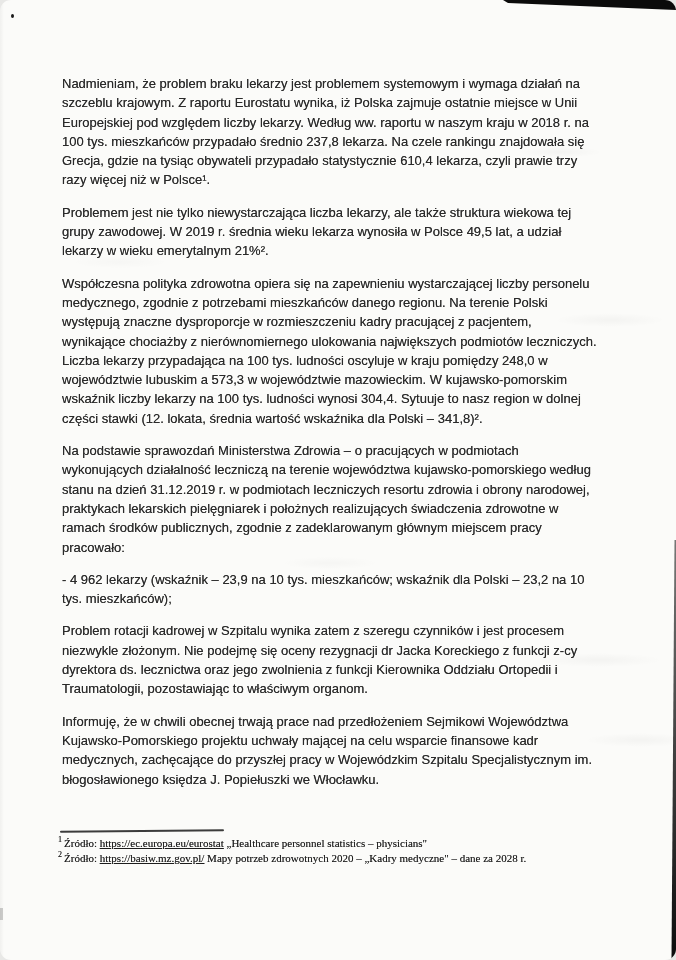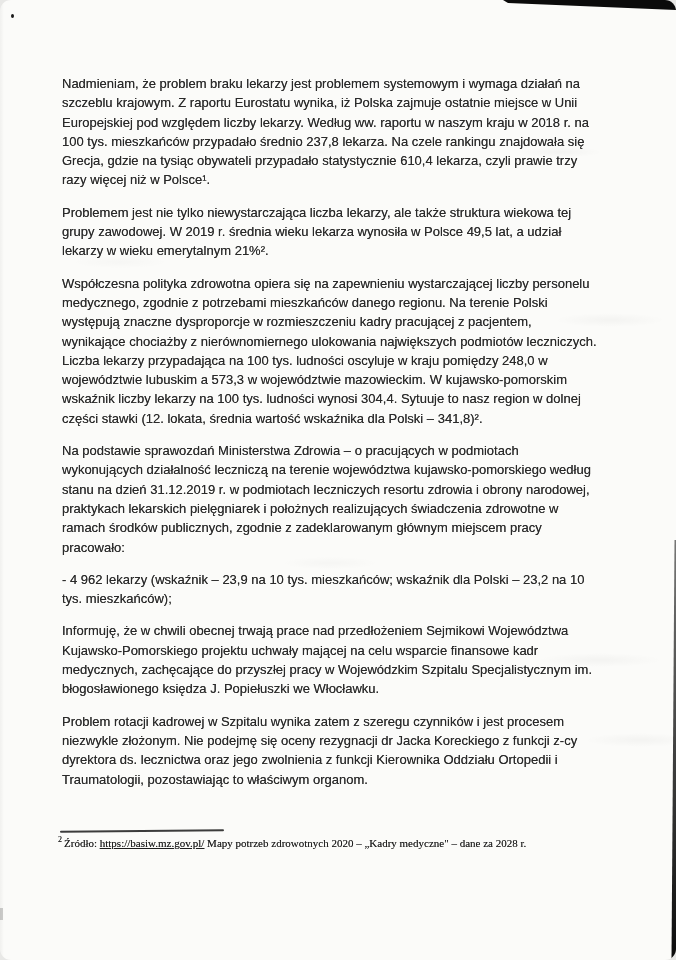--- a/index.html
+++ b/index.html
@@ -89,22 +89,23 @@
   <div class="right-edge"></div>
   <div class="dot-topleft"></div>
   <div class="bottom-left-mark"></div>
 
   <div class="content">
     <p>Nadmieniam, że problem braku lekarzy jest problemem systemowym i wymaga działań na szczeblu krajowym. Z raportu Eurostatu wynika, iż Polska zajmuje ostatnie miejsce w Unii Europejskiej pod względem liczby lekarzy. Według ww. raportu w naszym kraju w 2018 r. na 100 tys. mieszkańców przypadało średnio 237,8 lekarza. Na czele rankingu znajdowała się Grecja, gdzie na tysiąc obywateli przypadało statystycznie 610,4 lekarza, czyli prawie trzy razy więcej niż w Polsce¹.</p>
     <p>Problemem jest nie tylko niewystarczająca liczba lekarzy, ale także struktura wiekowa tej grupy zawodowej. W 2019 r. średnia wieku lekarza wynosiła w Polsce 49,5 lat, a udział lekarzy w wieku emerytalnym 21%².</p>
     <p>Współczesna polityka zdrowotna opiera się na zapewnieniu wystarczającej liczby personelu medycznego, zgodnie z potrzebami mieszkańców danego regionu. Na terenie Polski występują znaczne dysproporcje w rozmieszczeniu kadry pracującej z pacjentem, wynikające chociażby z nierównomiernego ulokowania największych podmiotów leczniczych. Liczba lekarzy przypadająca na 100 tys. ludności oscyluje w kraju pomiędzy 248,0 w województwie lubuskim a 573,3 w województwie mazowieckim. W kujawsko-pomorskim wskaźnik liczby lekarzy na 100 tys. ludności wynosi 304,4. Sytuuje to nasz region w dolnej części stawki (12. lokata, średnia wartość wskaźnika dla Polski – 341,8)².</p>
     <p>Na podstawie sprawozdań Ministerstwa Zdrowia – o pracujących w podmiotach wykonujących działalność leczniczą na terenie województwa kujawsko-pomorskiego według stanu na dzień 31.12.2019 r. w podmiotach leczniczych resortu zdrowia i obrony narodowej, praktykach lekarskich pielęgniarek i położnych realizujących świadczenia zdrowotne w ramach środków publicznych, zgodnie z zadeklarowanym głównym miejscem pracy pracowało:</p>
     <p>- 4 962 lekarzy (wskaźnik – 23,9 na 10 tys. mieszkańców; wskaźnik dla Polski – 23,2 na 10 tys. mieszkańców);</p>
+    <p>Problem rotacji kadrowej w Szpitalu wynika zatem z szeregu czynników i jest procesem niezwykle złożonym. Nie podejmę się oceny rezygnacji dr Jacka Koreckiego z funkcji z-cy dyrektora ds. lecznictwa oraz jego zwolnienia z funkcji Kierownika Oddziału Ortopedii i Traumatologii, pozostawiając to właściwym organom.</p>
     <p>Informuję, że w chwili obecnej trwają prace nad przedłożeniem Sejmikowi Województwa Kujawsko-Pomorskiego projektu uchwały mającej na celu wsparcie finansowe kadr medycznych, zachęcające do przyszłej pracy w Wojewódzkim Szpitalu Specjalistycznym im. błogosławionego księdza J. Popiełuszki we Włocławku.</p>
-    <p>Problem rotacji kadrowej w Szpitalu wynika zatem z szeregu czynników i jest procesem niezwykle złożonym. Nie podejmę się oceny rezygnacji dr Jacka Koreckiego z funkcji z-cy dyrektora ds. lecznictwa oraz jego zwolnienia z funkcji Kierownika Oddziału Ortopedii i Traumatologii, pozostawiając to właściwym organom.</p>
   </div>
 
   <div class="fn-rule"></div>
   <div class="footnotes">
+    <p class="footnote"><sup>1</sup><span>Źródło: </span><span class="fn-link">https://ec.europa.eu/eurostat</span><span> „Healthcare personnel statistics – physicians"</span></p>
     <p class="footnote"><sup>2</sup><span>Źródło: </span><span class="fn-link">https://basiw.mz.gov.pl/</span><span> Mapy potrzeb zdrowotnych 2020 – „Kadry medyczne" – dane za 2028 r.</span></p>
   </div>
 
 </div>
 
 </body></html>

